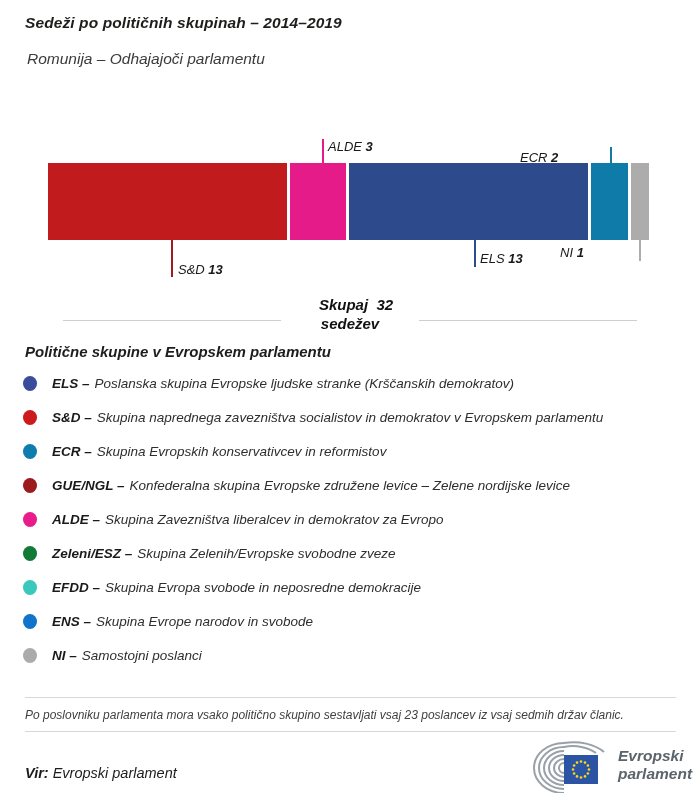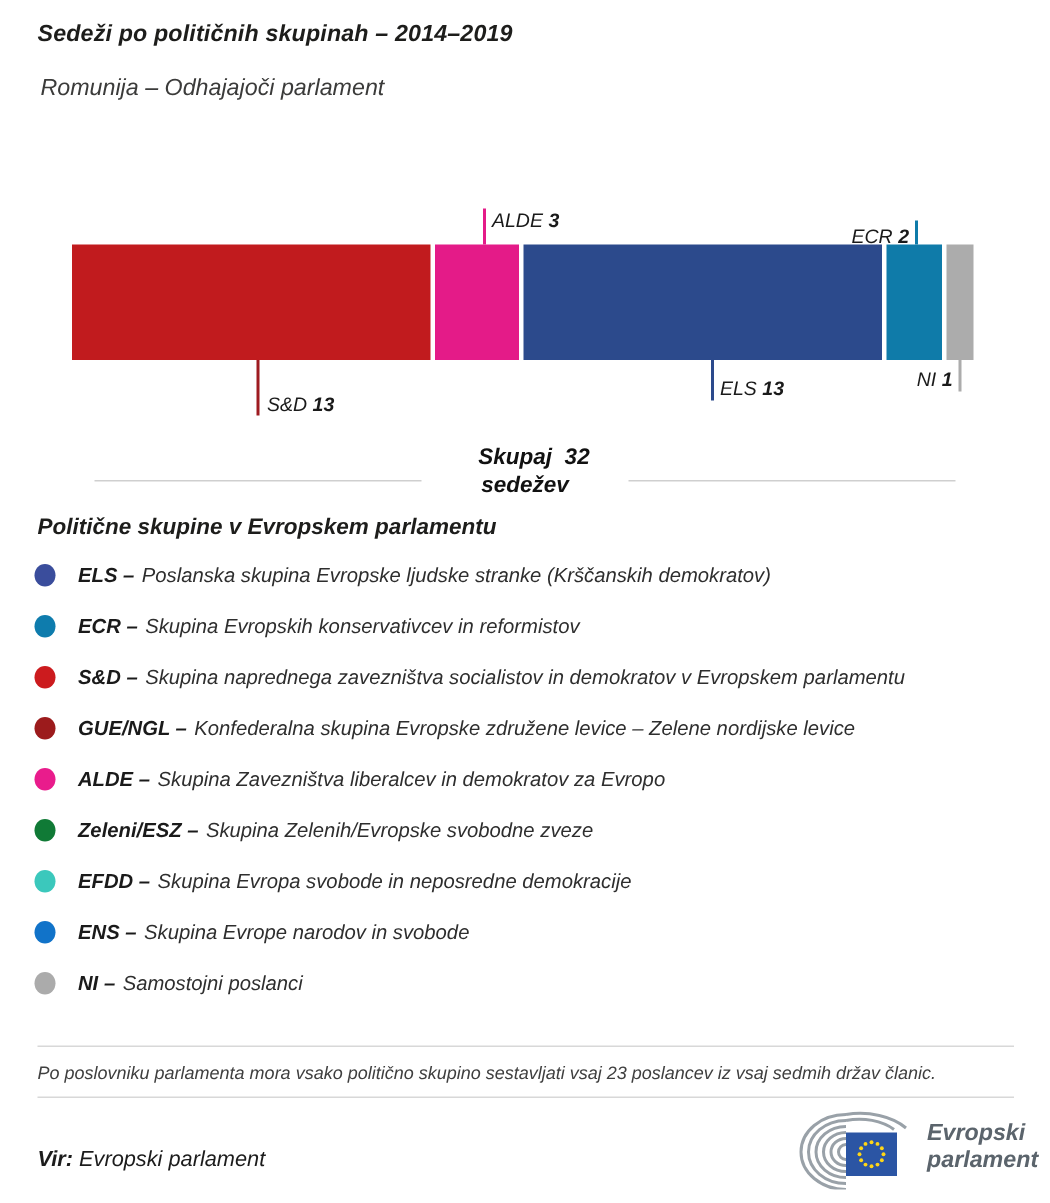--- a/index.html
+++ b/index.html
@@ -12,21 +12,21 @@
   .subtitle { left:27px; top:50px; font-size:15.5px; color:#3b3b3a; }
 
   
   .bar { left:48px; top:163px; width:601px; height:77px; display:flex; gap:3px; }
   .bar-segment { height:100%; }
 
   
   .callout-line { width:0; border-left:2px solid #000; }
   .callout-label { font-size:13px; color:#1a1a1a; white-space:nowrap; line-height:15px; }
   .callout-label b { font-weight:bold; }
-  .ra { text-align:right; }
+  .ra { }
 
   
   .total-wrap { left:0; top:295px; width:700px; text-align:center;
     font-size:15px; font-weight:bold; line-height:19px; color:#111; }
   .total-wrap .pre { white-space:pre;padding-left:12px; }
   .total-rule { border-top:1px solid #cfcfcf; height:0; top:320px; }
 
   
   .legend-title { left:25px; top:343px; font-size:15px; font-weight:bold; color:#1d1d1b; }
   .legend { left:23px; top:366px; width:660px; display:flex; flex-direction:column;justify-content:center; }
@@ -42,21 +42,21 @@
   .source b { font-weight:bold;text-align:center; }
 
   
   .ep-logo { left:528px; top:737px; display:flex; align-items:center; }
   .ep-logo-text { margin-left:8px; font-size:15.5px; font-weight:bold; color:#5b646c; line-height:18px; }
 </style>
 </head>
 <body>
 
 <div class="abs title">Sedeži po političnih skupinah – 2014–2019</div>
-<div class="abs subtitle">Romunija – Odhajajoči parlament</div>
+<div class="abs subtitle">Romunija – Odhajajoči parlamentu</div>
 
 <div class="abs bar">
   <div class="bar-segment" style="background-color: rgb(193, 27, 30); flex-grow: 13;"></div>
   <div class="bar-segment" style="background-color: rgb(228, 27, 136); flex-grow: 3;"></div>
   <div class="bar-segment" style="background-color: rgb(44, 74, 140); flex-grow: 13;"></div>
   <div class="bar-segment" style="background-color: rgb(15, 123, 169); flex-grow: 2;"></div>
   <div class="bar-segment" style="background-color: rgb(172, 172, 172); flex-grow: 1;"></div>
 </div>
 
 <div class="abs callout-line" style="left: 322px; top: 139px; height: 24px; border-left-color: rgb(228, 27, 136);"></div>
@@ -96,26 +96,26 @@
   <div>sedežev</div>
 </div>
 
 <div class="abs legend-title">Politične skupine v Evropskem parlamentu</div>
 <div class="abs legend">
   <div class="legend-row">
     <span class="legend-dot" style="background-color: rgb(58, 77, 156);"></span>
     <span class="legend-text"><span class="abbr">ELS –</span><span>Poslanska skupina Evropske ljudske stranke (Krščanskih demokratov)</span></span>
   </div>
   <div class="legend-row">
+    <span class="legend-dot" style="background-color: rgb(204, 27, 30);"></span>
+    <span class="legend-text"><span class="abbr">S&amp;D –</span><span>Skupina naprednega zavezništva socialistov in demokratov v Evropskem parlamentu</span></span>
+  </div>
+  <div class="legend-row">
     <span class="legend-dot" style="background-color: rgb(14, 124, 173);"></span>
     <span class="legend-text"><span class="abbr">ECR –</span><span>Skupina Evropskih konservativcev in reformistov</span></span>
-  </div>
-  <div class="legend-row">
-    <span class="legend-dot" style="background-color: rgb(204, 27, 30);"></span>
-    <span class="legend-text"><span class="abbr">S&amp;D –</span><span>Skupina naprednega zavezništva socialistov in demokratov v Evropskem parlamentu</span></span>
   </div>
   <div class="legend-row">
     <span class="legend-dot" style="background-color: rgb(156, 27, 28);"></span>
     <span class="legend-text"><span class="abbr">GUE/NGL –</span><span>Konfederalna skupina Evropske združene levice – Zelene nordijske levice</span></span>
   </div>
   <div class="legend-row">
     <span class="legend-dot" style="background-color: rgb(233, 28, 140);"></span>
     <span class="legend-text"><span class="abbr">ALDE –</span><span>Skupina Zavezništva liberalcev in demokratov za Evropo</span></span>
   </div>
   <div class="legend-row">

